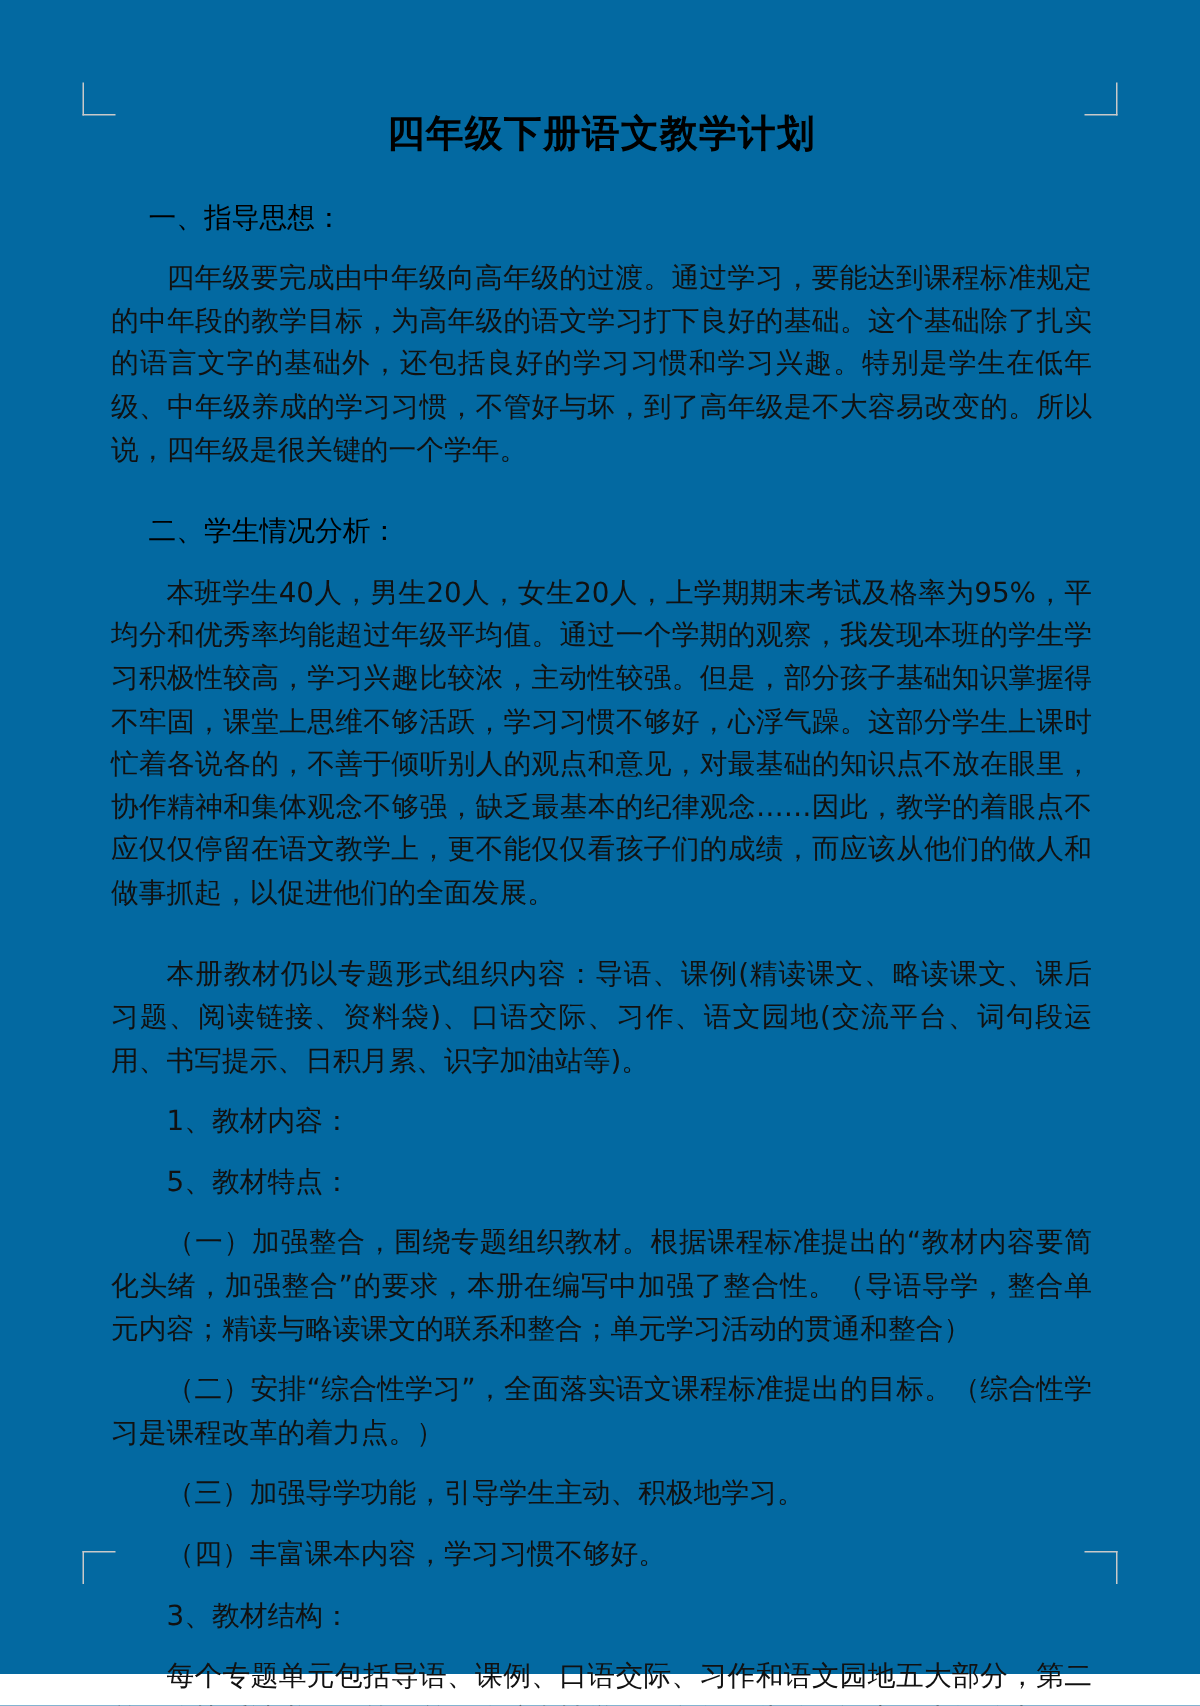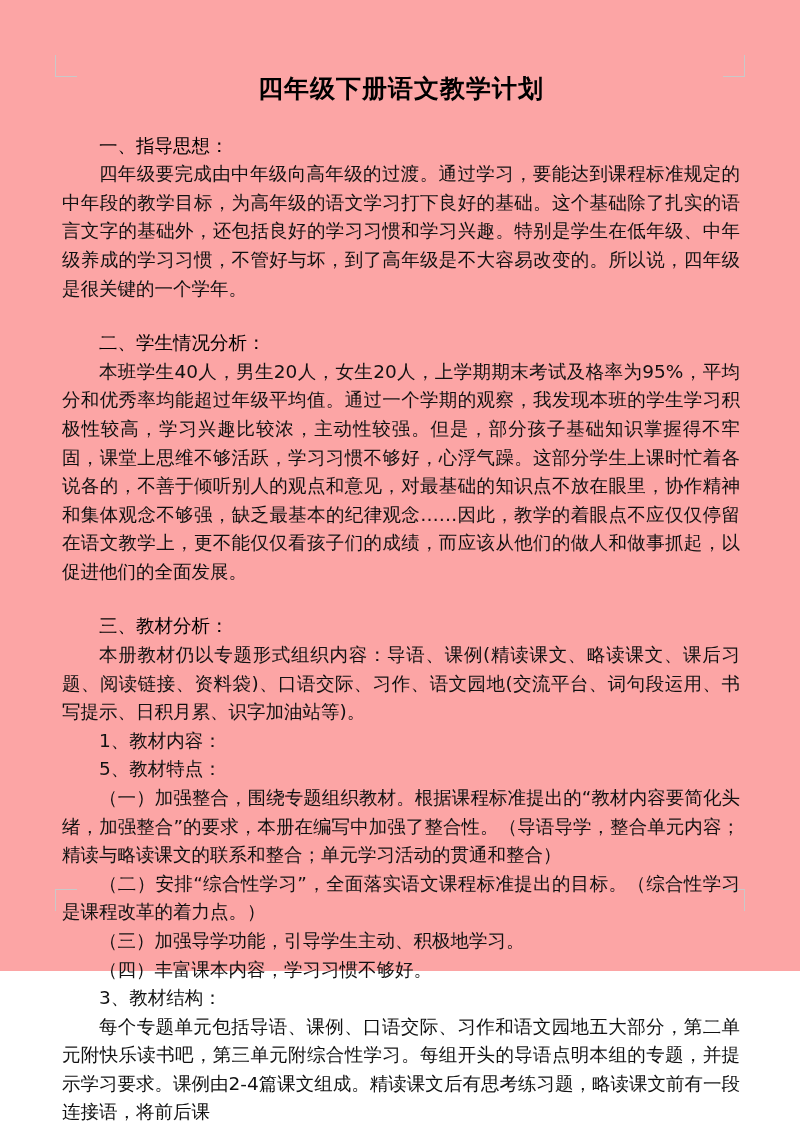--- a/index.html
+++ b/index.html
@@ -13,23 +13,23 @@
     background: #ffffff;
     font-family: "DejaVu Sans", "Liberation Sans", sans-serif;
     color: #111111;
     overflow: hidden;
     position: relative;
   }
 
   .page {
     position: relative;
     width: 800px;
-    height: 971px;
+    height: 1116px;
     box-sizing: border-box;
-    background: #fca5a5;
+    background: #0369a1;
   }
 
   
   .crop {
     position: absolute;
     width: 22px;
     height: 22px;
     pointer-events: none;
   }
   .crop::before,
@@ -88,21 +88,21 @@
     color: #000000;
     margin: 0;
   }
 
   .para {
     font-size: 18.5px;
     line-height: 28.6px;
     text-align: justify;
     text-justify: inter-character;
     text-indent: 37px;
-    margin: 0;
+    margin: 12px;
     color: #111111;
     word-break: break-all;
   }
 
   .para.no-indent {
     text-indent: 0;
   }
 
   .para.sub {
     text-indent: 37px;
@@ -131,21 +131,20 @@
       <div class="section-heading">一、指导思想：</div>
       <p class="para">四年级要完成由中年级向高年级的过渡。通过学习，要能达到课程标准规定的中年段的教学目标，为高年级的语文学习打下良好的基础。这个基础除了扎实的语言文字的基础外，还包括良好的学习习惯和学习兴趣。特别是学生在低年级、中年级养成的学习习惯，不管好与坏，到了高年级是不大容易改变的。所以说，四年级是很关键的一个学年。</p>
     </div>
 
     <div class="section">
       <div class="section-heading">二、学生情况分析：</div>
       <p class="para">本班学生40人，男生20人，女生20人，上学期期末考试及格率为95%，平均分和优秀率均能超过年级平均值。通过一个学期的观察，我发现本班的学生学习积极性较高，学习兴趣比较浓，主动性较强。但是，部分孩子基础知识掌握得不牢固，课堂上思维不够活跃，学习习惯不够好，心浮气躁。这部分学生上课时忙着各说各的，不善于倾听别人的观点和意见，对最基础的知识点不放在眼里，协作精神和集体观念不够强，缺乏最基本的纪律观念……因此，教学的着眼点不应仅仅停留在语文教学上，更不能仅仅看孩子们的成绩，而应该从他们的做人和做事抓起，以促进他们的全面发展。</p>
     </div>
 
     <div class="section">
-      <div class="section-heading">三、教材分析：</div>
       <p class="para">本册教材仍以专题形式组织内容：导语、课例(精读课文、略读课文、课后习题、阅读链接、资料袋)、口语交际、习作、语文园地(交流平台、词句段运用、书写提示、日积月累、识字加油站等)。</p>
       <p class="para sub">1、教材内容：</p>
       <p class="para sub">5、教材特点：</p>
       <p class="para">（一）加强整合，围绕专题组织教材。根据课程标准提出的“教材内容要简化头绪，加强整合”的要求，本册在编写中加强了整合性。（导语导学，整合单元内容；精读与略读课文的联系和整合；单元学习活动的贯通和整合）</p>
       <p class="para">（二）安排“综合性学习”，全面落实语文课程标准提出的目标。（综合性学习是课程改革的着力点。）</p>
       <p class="para">（三）加强导学功能，引导学生主动、积极地学习。</p>
       <p class="para">（四）丰富课本内容，学习习惯不够好。</p>
       <p class="para sub">3、教材结构：</p>
       <p class="para">每个专题单元包括导语、课例、口语交际、习作和语文园地五大部分，第二单元附快乐读书吧，第三单元附综合性学习。每组开头的导语点明本组的专题，并提示学习要求。课例由2-4篇课文组成。精读课文后有思考练习题，略读课文前有一段连接语，将前后课</p>
     </div>

